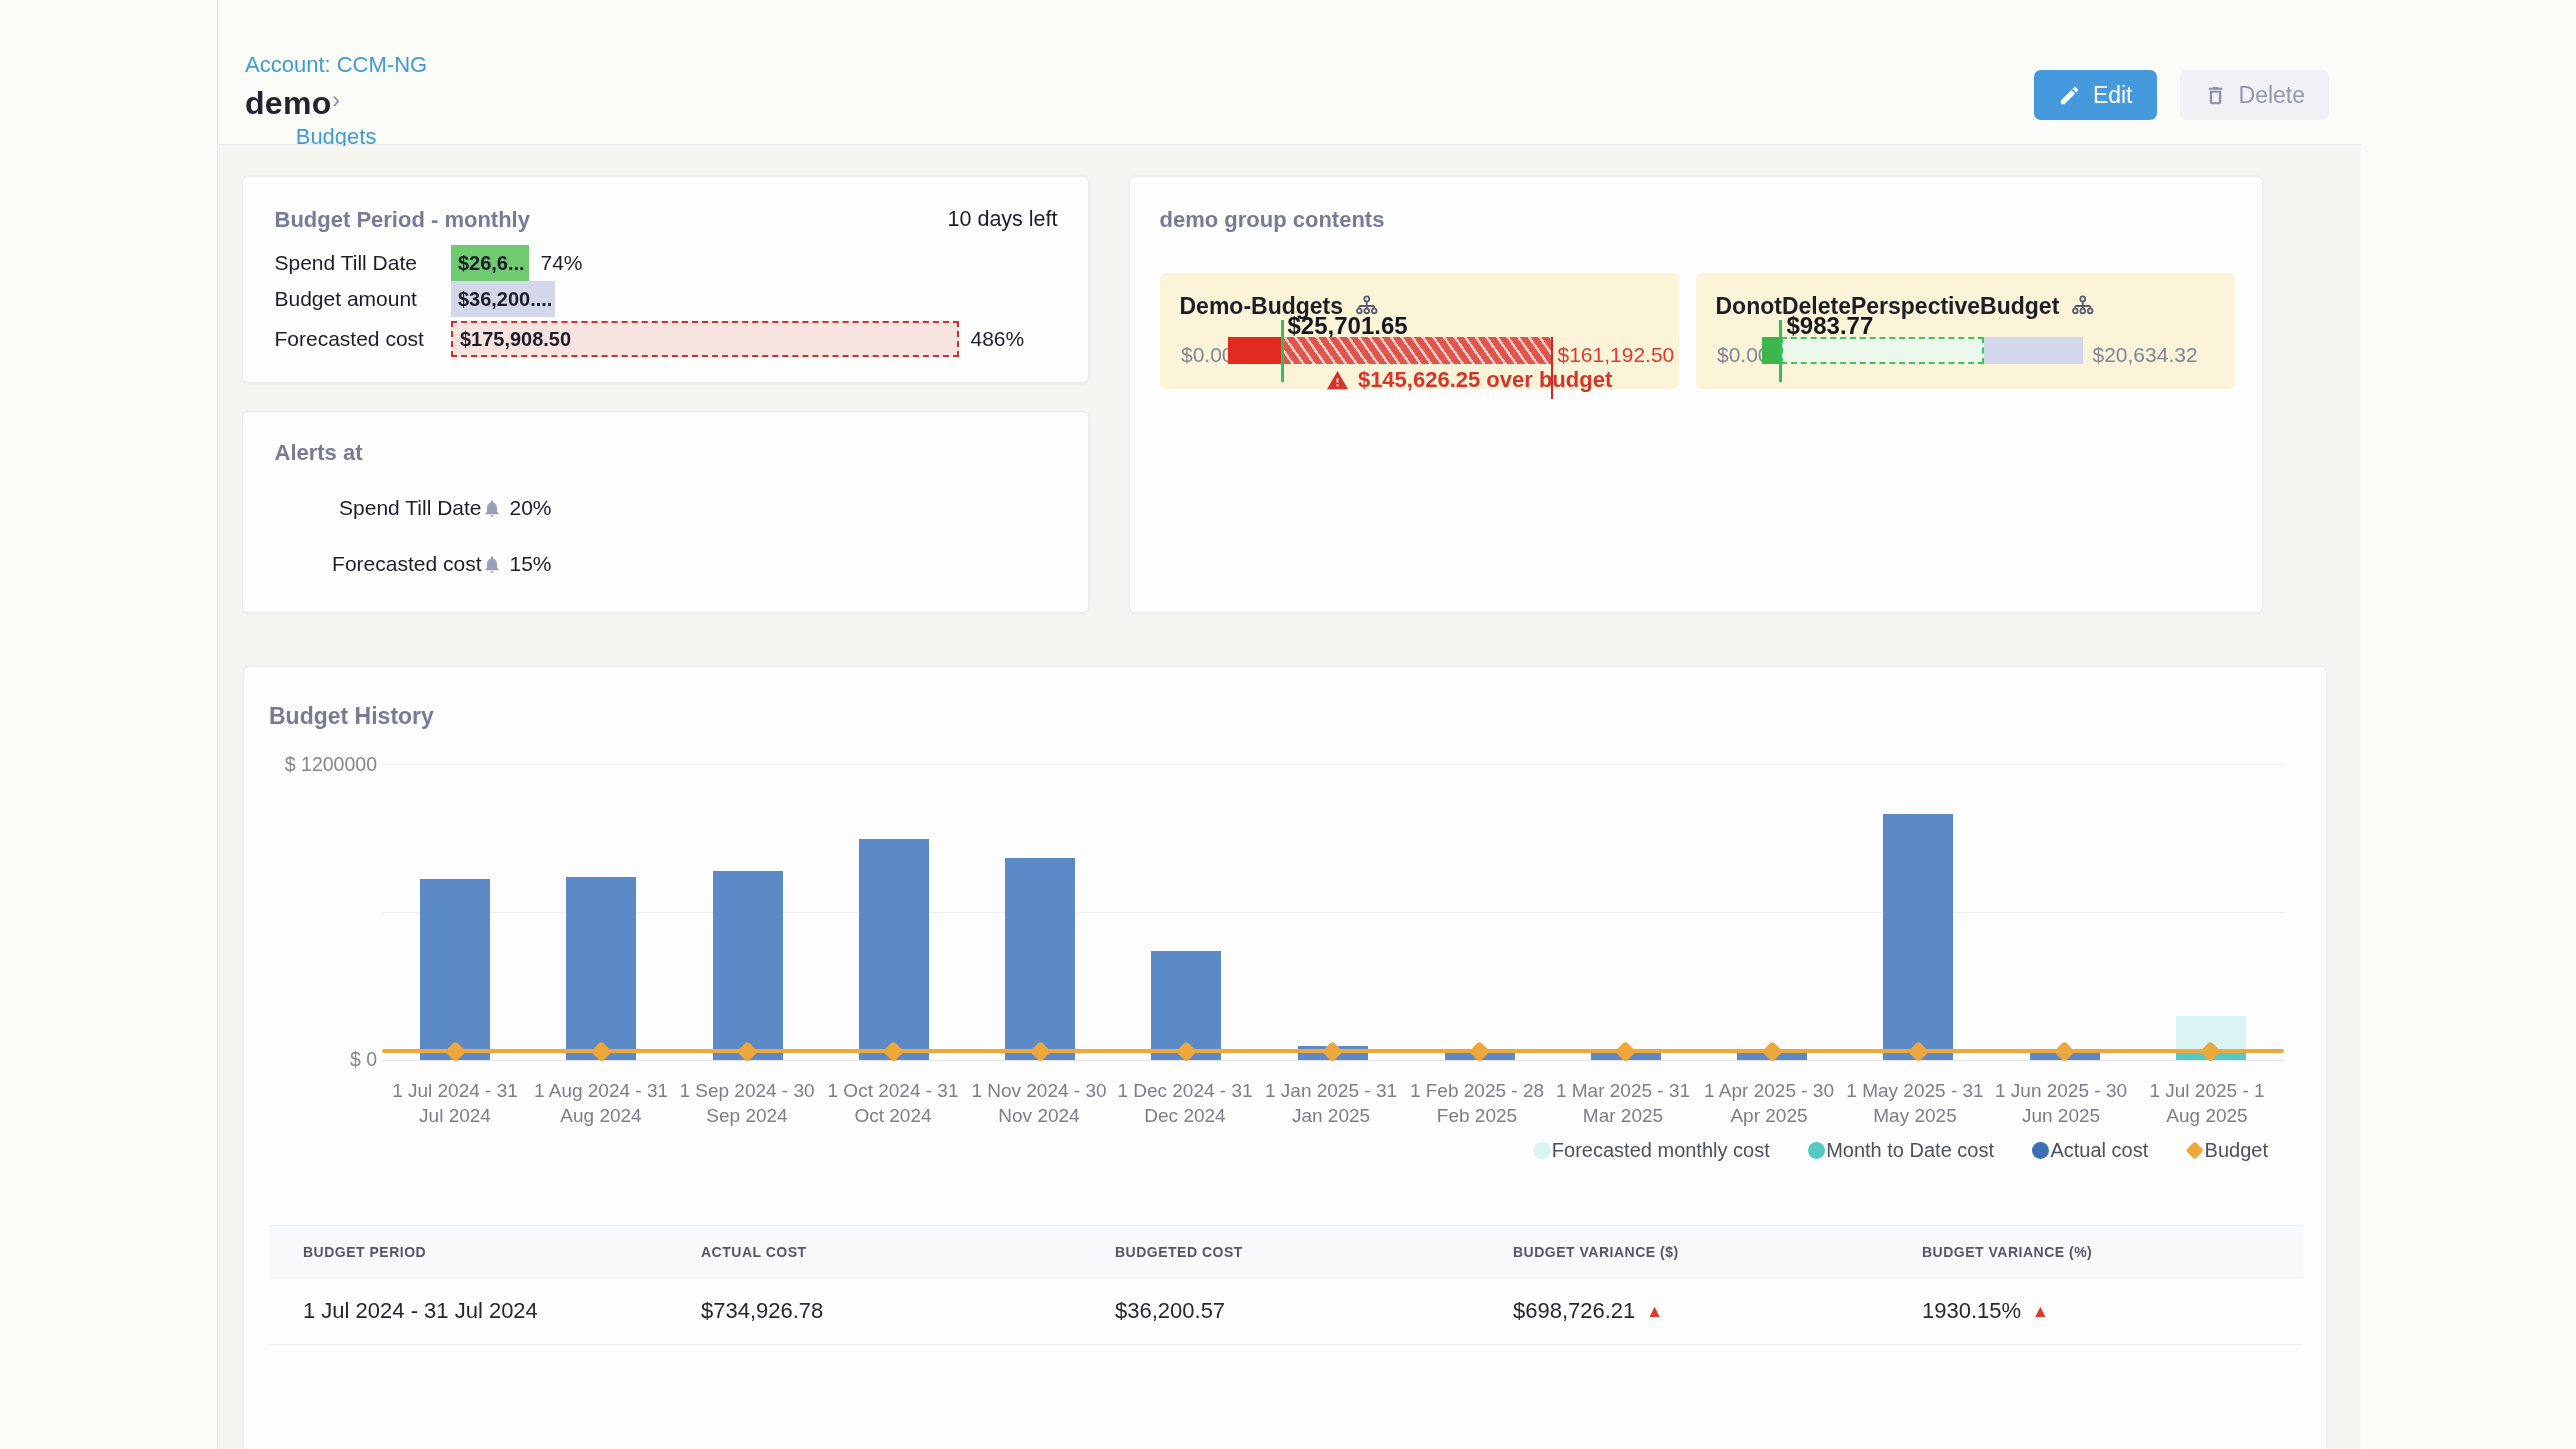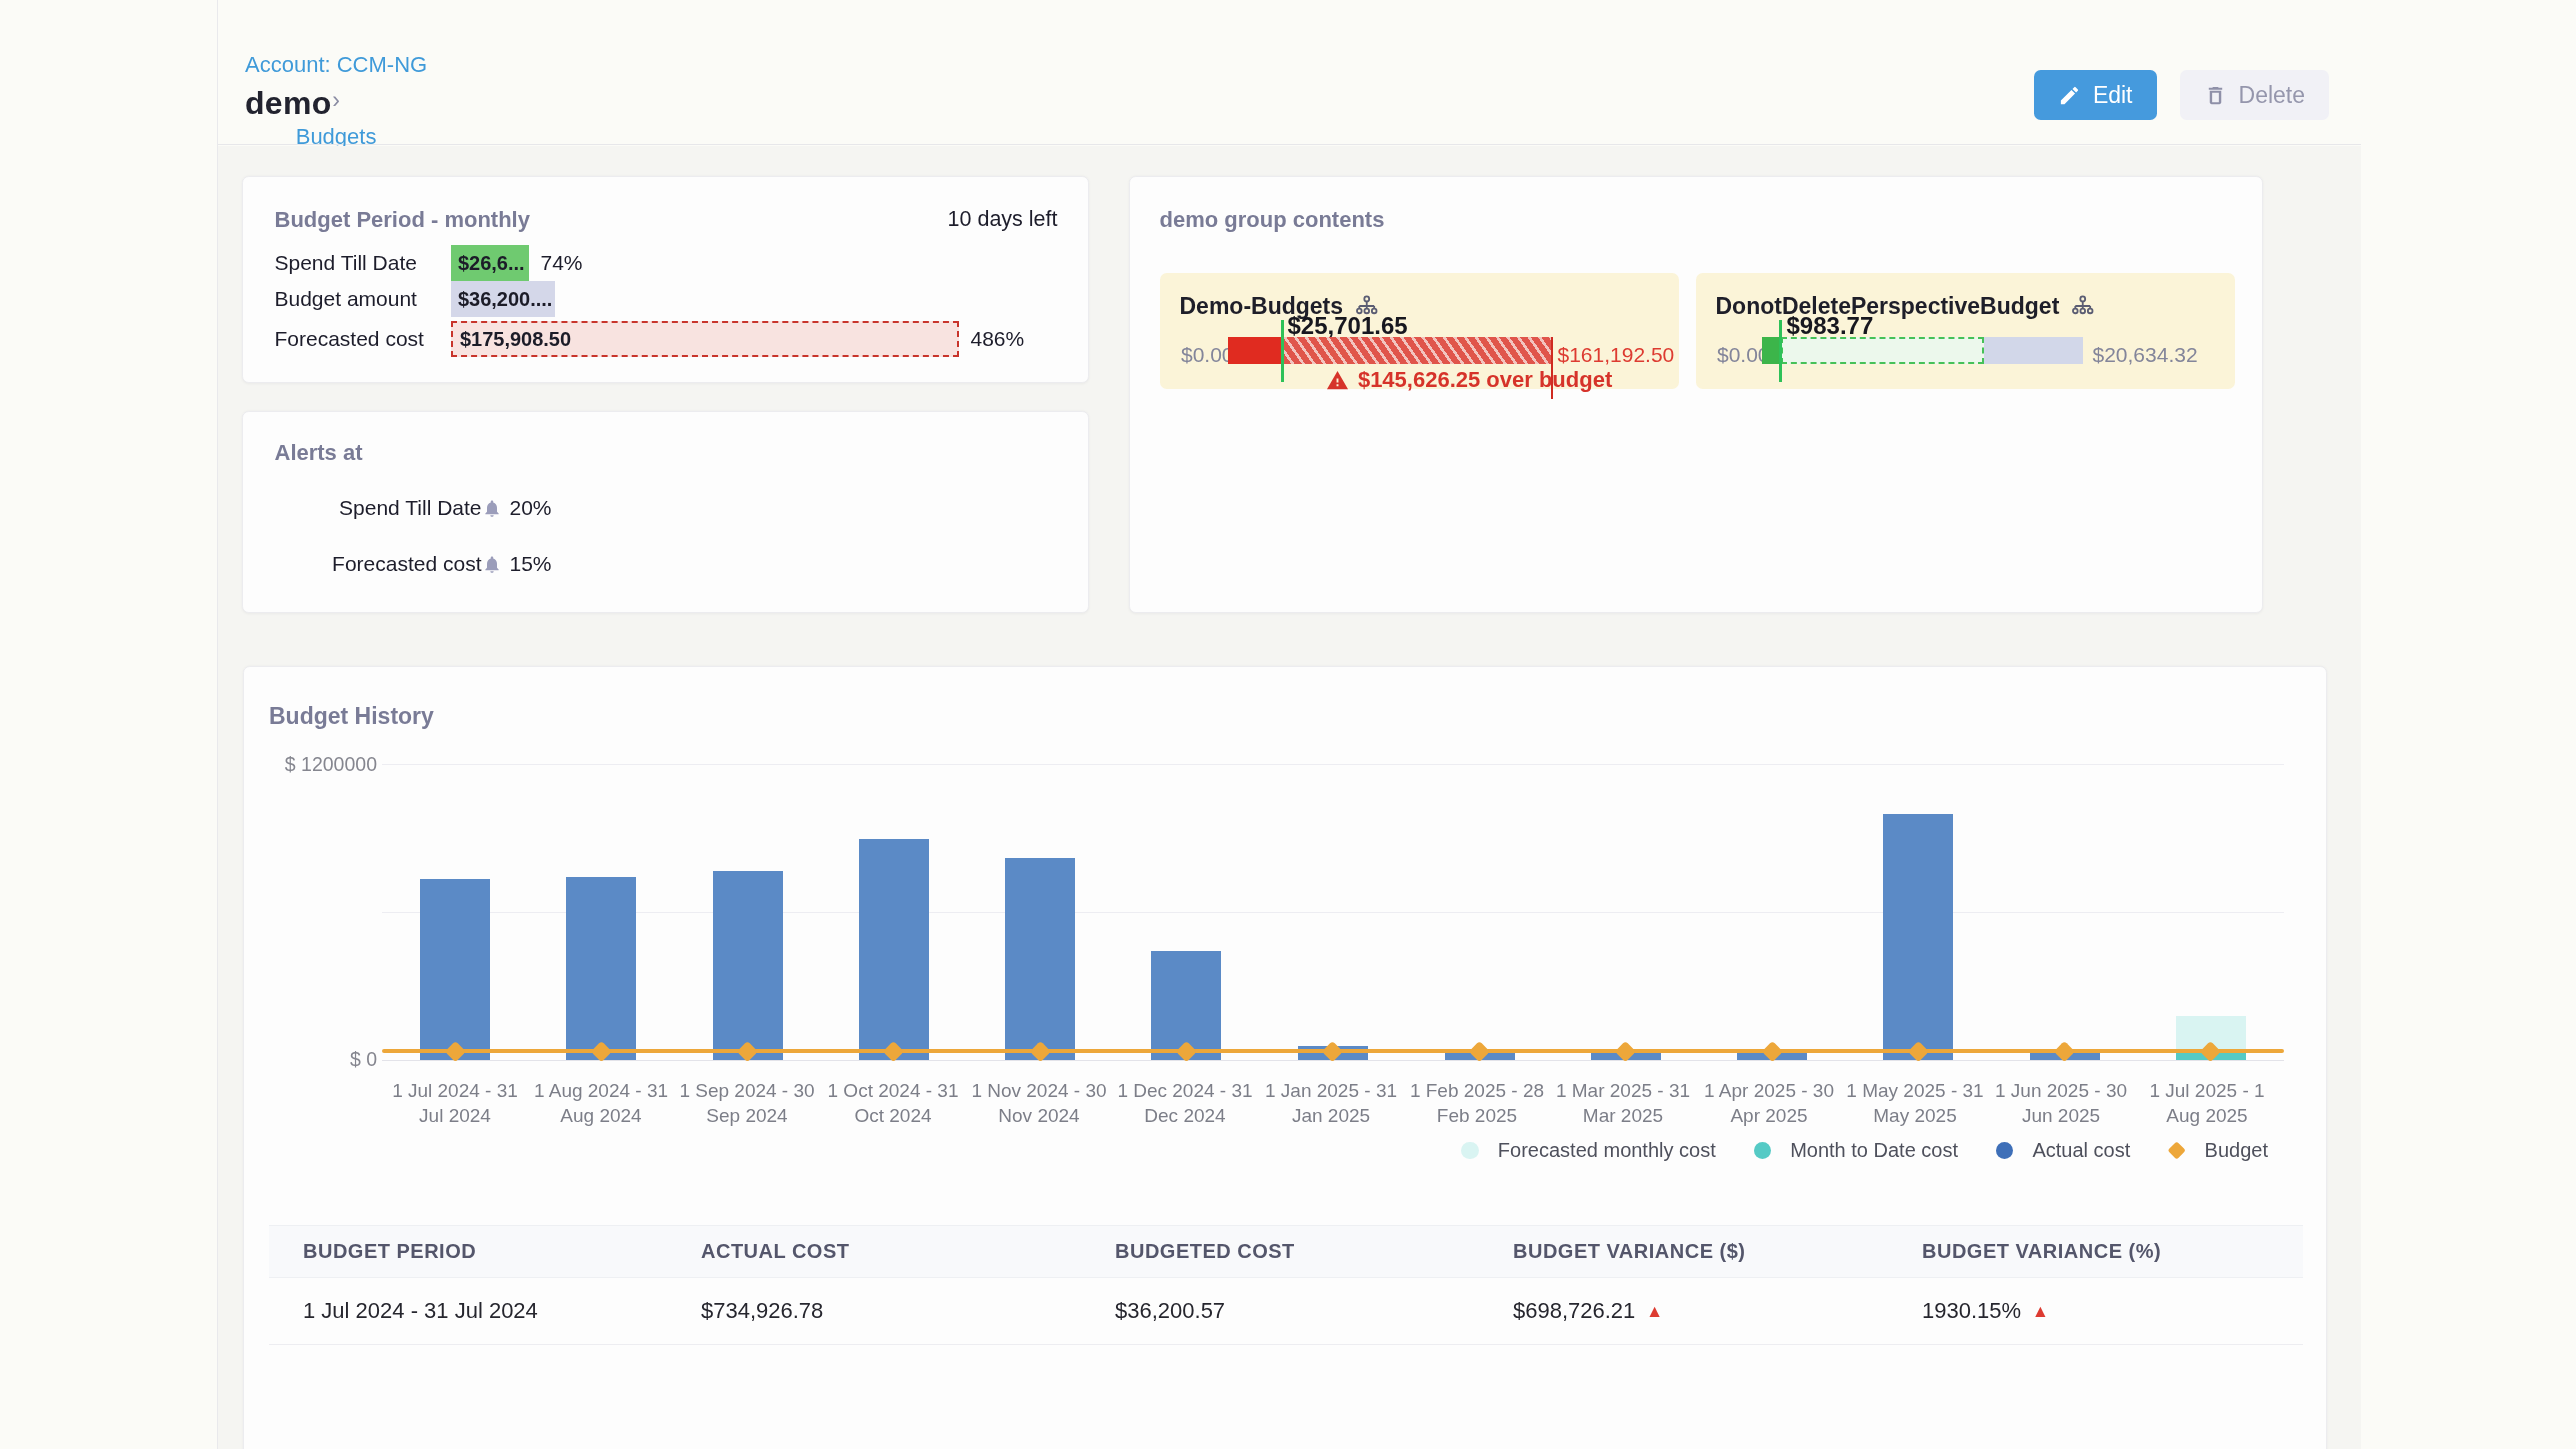--- a/index.html
+++ b/index.html
@@ -79,30 +79,30 @@
   .grid{position:absolute;left:0;right:0;height:1.3px;background:#ededf2;}
   .bar{position:absolute;bottom:0;}
   .bar-actual{background:#5b8ac6;}
   .bar-fc{background:#d9f4f2;}
   .bar-mtd{background:#55cac5;}
   .bline{position:absolute;left:0;right:0;height:4px;background:#eda73a;border-radius:2px;z-index:2;}
   .diamond{position:absolute;width:14.8px;height:14.8px;background:#eda73a;border-radius:3.4px;transform:rotate(45deg);z-index:3;}
   .xlabels{position:absolute;left:138px;top:411px;width:1902px;display:flex;}
   .xl{width:146px;flex:none;text-align:center;font-size:19px;color:#7c7e88;line-height:25px;}
   .legend{position:absolute;right:58px;top:472px;display:flex;align-items:center;gap:38px;}
-  .li{display:flex;align-items:center;gap:19px;font-size:20px;color:#4e505c;cursor:pointer;}
+  .li{display:flex;align-items:center;gap:1px;font-size:20px;color:#4e505c;cursor:pointer;}
   .lm{width:17.4px;height:17.4px;border-radius:50%;flex:none;}
   .lm-fc{background:#d9f4f2;}
   .lm-mtd{background:#55cac5;}
   .lm-act{background:#3e6fb8;}
   .lm-bud{width:13.4px;height:13.4px;border-radius:2.7px;transform:rotate(45deg);background:#eda73a;margin:0 2px;}
 
   
   .btable{position:absolute;left:25px;top:558px;width:2034px;border-collapse:collapse;table-layout:fixed;}
-  .btable th{height:51px;background:#f8f9fb;font-size:20px;color:#54566b;text-align:left;font-weight:700;letter-spacing:0.5px;padding:0 0 0 34px;border-top:1.3px solid #eef0f3;border-bottom:1.3px solid #eef0f3;}
+  .btable th{height:51px;background:#f8f9fb;font-size:14px;color:#54566b;text-align:left;font-weight:700;letter-spacing:0.5px;padding:0 0 0 34px;border-top:1.3px solid #eef0f3;border-bottom:1.3px solid #eef0f3;}
   .btable td{height:66px;font-size:22px;color:#26262e;padding:0 0 0 34px;border-bottom:1.3px solid #ededf1;background:#fdfdfd;}
   .neg{color:#dd3b31;}
   .tri{display:inline-block;font-size:17.4px;color:#dd3b31;margin-left:10.7px;vertical-align:1.3px;}
 </style>
 </head>
 <body>
 
 <div class="panel">
 
   <div class="hdr">

